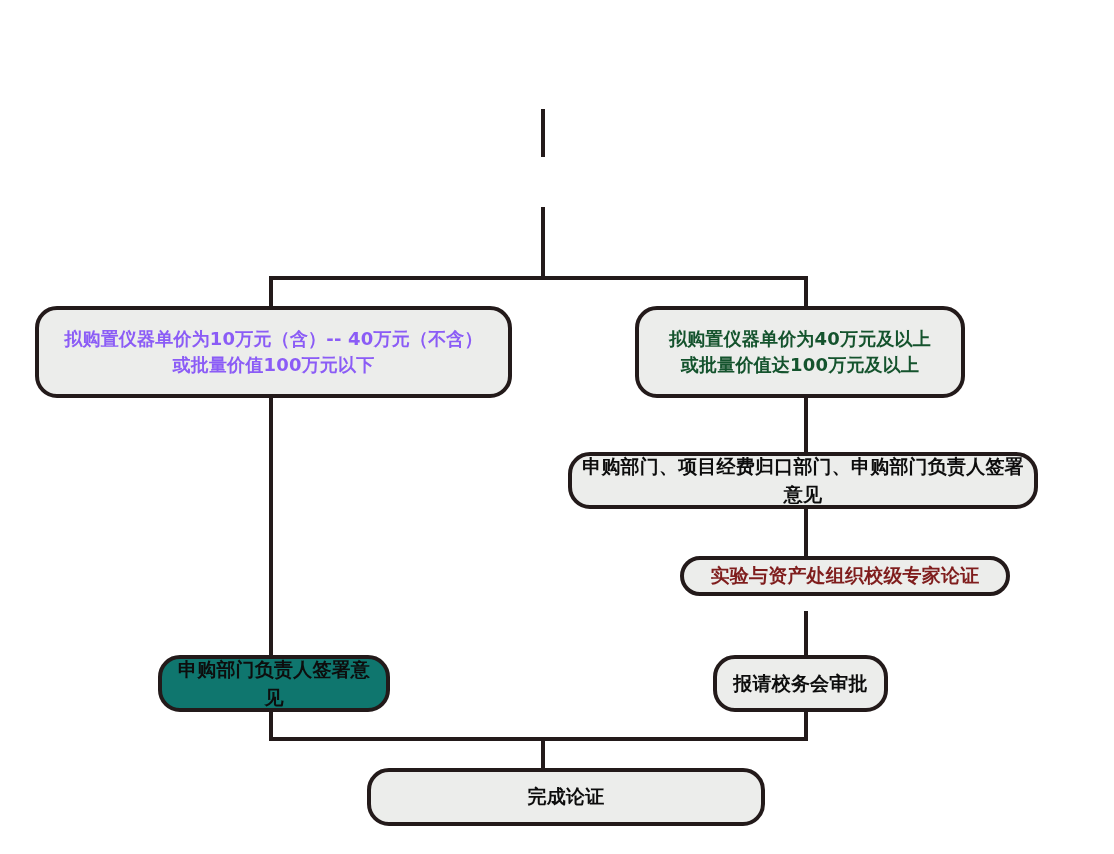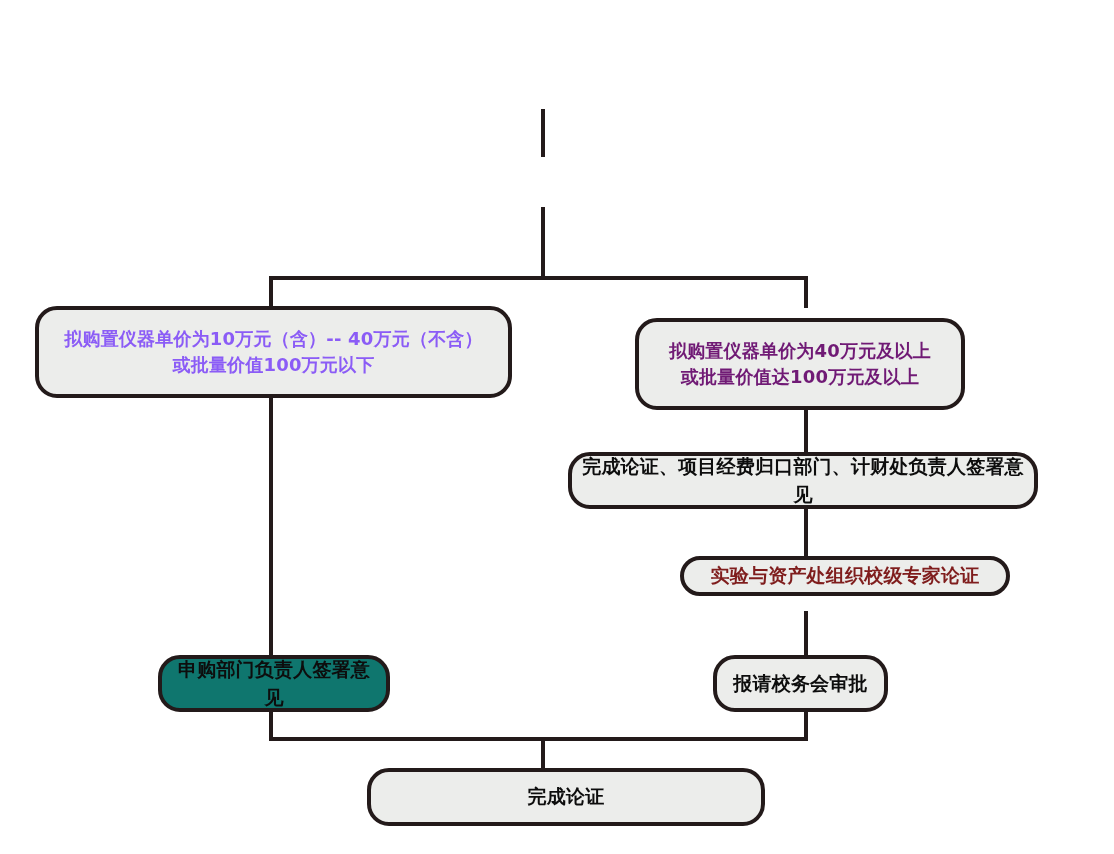--- a/index.html
+++ b/index.html
@@ -67,26 +67,26 @@
       <path d="M 806 509 L 806 556" fill="none" stroke="#231A1A" stroke-width="4" stroke-linecap="square" stroke-linejoin="miter"></path>
       <path d="M 806 613 L 806 655" fill="none" stroke="#231A1A" stroke-width="4" stroke-linecap="square" stroke-linejoin="miter"></path>
       <path d="M 271 712 L 271 739 L 806 739" fill="none" stroke="#231A1A" stroke-width="4" stroke-linecap="square" stroke-linejoin="miter"></path>
       <path d="M 806 712 L 806 739" fill="none" stroke="#231A1A" stroke-width="4" stroke-linecap="square" stroke-linejoin="miter"></path>
       <path d="M 543 739 L 543 768" fill="none" stroke="#231A1A" stroke-width="4" stroke-linecap="square" stroke-linejoin="miter"></path>
     </svg>
     <div class="node node-small" style="left: 35px; top: 306px; width: 477px; height: 92px; background: rgb(236, 237, 235); border-color: rgb(35, 26, 26); color: #8b5cf6;">
       <span class="label">拟购置仪器单价为10万元（含）-- 40万元（不含）
 或批量价值100万元以下</span>
     </div>
-    <div class="node node-small" style="left: 635px; top: 306px; width: 330px; height: 92px; background: rgb(236, 237, 235); border-color: rgb(35, 26, 26); color: #701a75; margin-top: 12px;">
+    <div class="node node-small" style="left: 635px; top: 306px; width: 330px; height: 92px; background: rgb(236, 237, 235); border-color: rgb(35, 26, 26); color: #14532d;">
       <span class="label">拟购置仪器单价为40万元及以上
 或批量价值达100万元及以上</span>
     </div>
     <div class="node" style="left: 568px; top: 452px; width: 470px; height: 57px; background: rgb(236, 237, 235); border-color: rgb(35, 26, 26); color: rgb(13, 13, 13);">
-      <span class="label">完成论证、项目经费归口部门、计财处负责人签署意见</span>
+      <span class="label">申购部门、项目经费归口部门、申购部门负责人签署意见</span>
     </div>
     <div class="node" style="left: 635px; top: 556px; width: 330px; height: 40px; background: rgb(236, 237, 235); border-color: rgb(35, 26, 26); color: #7f1d1d; margin-left: 45px;">
       <span class="label">实验与资产处组织校级专家论证</span>
     </div>
     <div class="node" style="left: 158px; top: 655px; width: 232px; height: 57px; background: #0f766e; border-color: rgb(35, 26, 26); color: rgb(13, 13, 13);">
       <span class="label">申购部门负责人签署意见</span>
     </div>
     <div class="node" style="left: 713px; top: 655px; width: 175px; height: 57px; background: rgb(236, 237, 235); border-color: rgb(35, 26, 26); color: rgb(13, 13, 13); align-items: center;">
       <span class="label">报请校务会审批</span>
     </div>

